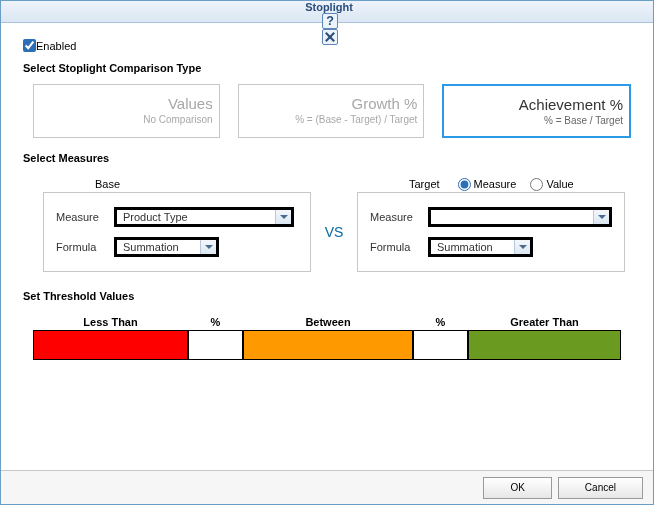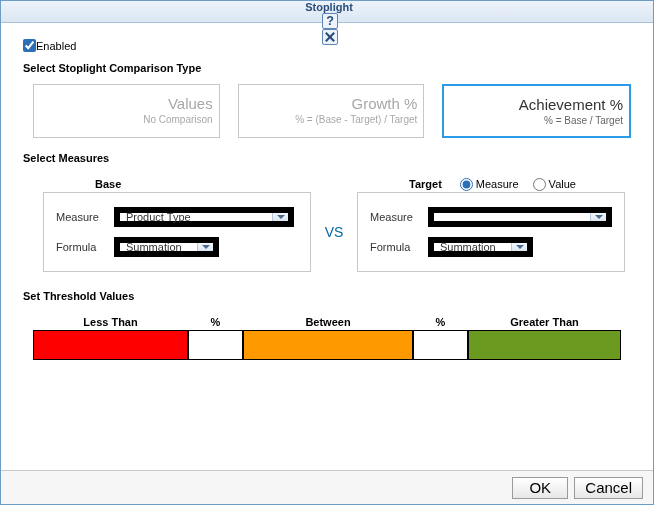--- a/index.html
+++ b/index.html
@@ -90,34 +90,34 @@
   .measure-box {
     flex: 1;
     position: relative;
   }
   .mb-header {
     display: flex; align-items: center;
     height: 20px;
     margin-left: 12px; margin-right: 6px;
     gap: 18px;
   }
-  .mb-header .mb-title { font-weight: bold; color:#000;padding-left:40px; }
+  .mb-header .mb-title { font-weight: normal; color:#000;padding-left:40px; }
   .mb-header .radios { display: flex; gap: 14px; align-items: center; }
   .mb-header .radios label { display:flex; align-items:center; gap:3px; }
   .mb-fieldset {
     border: 1px solid #c7c7c7;
     margin-top: -2px;
     padding: 14px 12px 14px 12px;
   }
   .mb-row { display: flex; align-items: center; margin-bottom: 10px; }
   .mb-row:last-child { margin-bottom: 0; }
   .mb-label { width: 58px; color:#333; }
   .combo {
     position: relative;
-    border: 6px solid #000000;
+    border: 3px solid #000000;
     background: #fff;
     height: 20px;
     display: flex; align-items: center;
     padding: 0 18px 0 6px;
     font-size: 11px;
     color: #333;
     cursor: pointer;
   }
   .combo .arrow {
     position: absolute; right: 0; top: 0;
@@ -170,22 +170,22 @@
     height: 34px;
     display:flex; justify-content:flex-end; align-items:center;
     padding: 0 10px; gap: 6px;
     background: #f6f6f6;
   }
   .btn {
     min-width: 56px; height: 22px;
     border: 1px solid #9a9a9a;
     background: linear-gradient(#fff,#e7e7e7);
     cursor: pointer;
-    font-size: 15px;
-    padding: 0 10px;
+    font-size: 10px;
+    padding: 0 26px;
   }
   input[type="radio"], input[type="checkbox"] { accent-color: #2b6fb6; margin:0; }
   input.pct-input {
     border: none; outline:none; width:100%; height:100%;
     font-size:11px; text-align:center;
   }
 </style>
 </head>
 <body>
 

